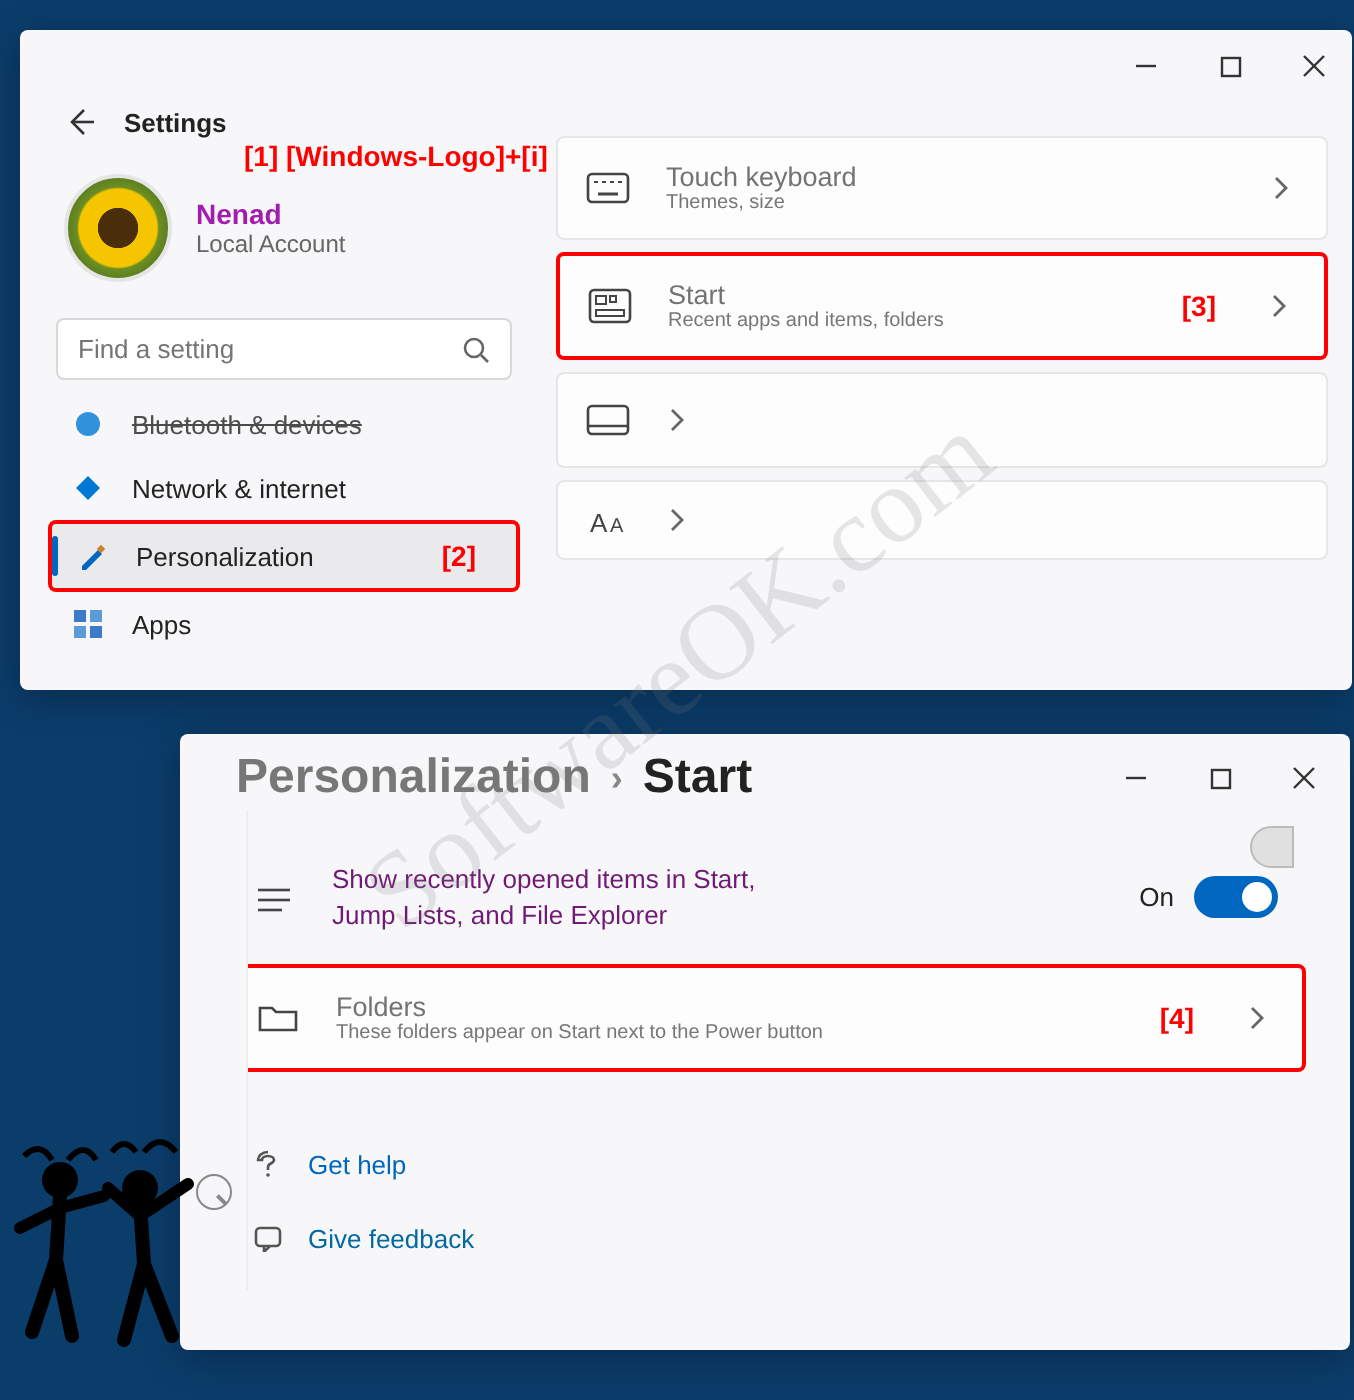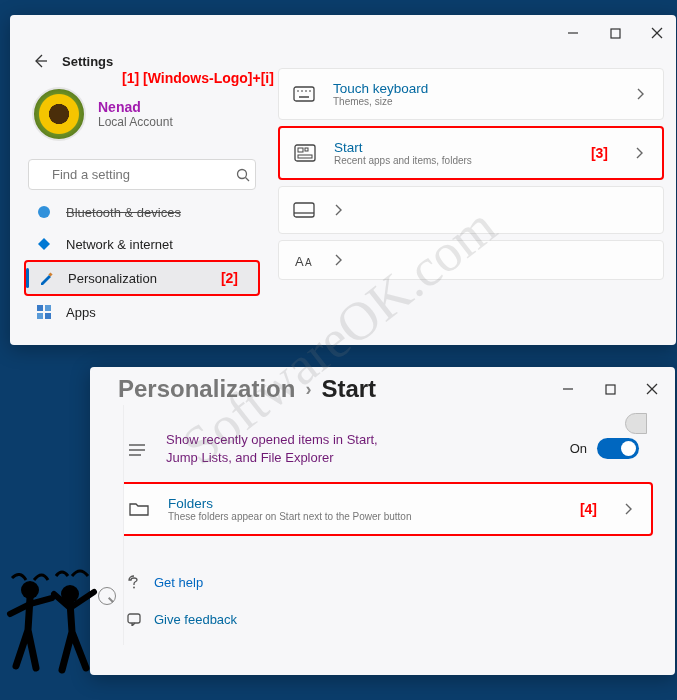--- a/index.html
+++ b/index.html
@@ -19,42 +19,42 @@
     .sb-title { font-size: 13px; font-weight: 600; color: #222; }
     
     .annot-red { color: #ff0000; font-weight: 700; font-size: 14px; font-family: Arial, sans-serif; }
     .annot1 { position: absolute; left: 112px; top: 55px; }
     
     .user-block { display: flex; align-items: center; gap: 12px; padding: 10px 8px 14px 8px; }
     .avatar { width: 54px; height: 54px; border-radius: 50%; background: radial-gradient(circle at center, #4a2e0a 0%, #4a2e0a 28%, #f5c500 29%, #f5c500 55%, #6b8e23 58%, #3e5f1a 100%); border: 2px solid #e5e5e5; flex-shrink: 0; }
     .user-name { font-size: 14px; font-weight: 600; color: #a21caf; }
     .user-type { font-size: 12px; color: #666; }
     
-    .search-box { margin: 4px 4px 6px 4px; background: #fff; border: 1px solid #d8d8d8; border-radius: 4px; display: flex; align-items: center; padding: 7px 23px; gap: 8px; }
+    .search-box { margin: 4px 4px 6px 4px; background: #fff; border: 1px solid #d8d8d8; border-radius: 4px; display: flex; align-items: center; padding: 7px 10px; gap: 8px; }
     .search-box input { border: none; outline: none; flex: 1; font-size: 13px; color: #888; background: transparent; }
     .search-ico { color: #666; width: 14px; height: 14px; }
     
     .nav-list { margin-top: 4px; position: relative; }
     .nav-item { display: flex; align-items: center; gap: 14px; padding: 8px 12px; font-size: 13px; color: #222; border-radius: 4px; cursor: pointer; }
     .nav-item.sel { background: #eaeaec; position: relative; border: 2.5px solid #ff0000; }
     .nav-item.sel::before { content: ""; position: absolute; left: 0; top: 20%; bottom: 20%; width: 3px; background: #0067c0; border-radius: 2px; }
     .nav-ico { width: 16px; height: 16px; flex-shrink: 0; display: flex; align-items: center; justify-content: center; }
     .cut-item { font-size: 13px; color: #222; padding: 8px 12px; display: flex; align-items: center; gap: 14px; text-decoration: line-through; opacity: 0.8; }
     .annot2 { margin-left: auto; padding-right: 8px; }
     
     .scrollbar-v { position: absolute; right: 2px; top: 186px; width: 8px; height: 100px; background: #c0c0c0; border-radius: 4px; }
     
     .main-pane { flex: 1; padding: 0 12px 0 10px; position: relative; overflow: hidden; }
     .main-title { font-size: 26px; font-weight: 600; color: #222; padding: 0 10px 14px 10px; margin-top: -28px; }
     .card-list { display: flex; flex-direction: column; gap: 6px; }
     .card { background: #fdfdfd; border: 1px solid #e6e6e6; border-radius: 4px; display: flex; align-items: center; padding: 12px 14px; gap: 18px; cursor: pointer; }
     .card.hl { border: 2.5px solid #ff0000; }
     .card-ico { width: 22px; height: 22px; color: #444; flex-shrink: 0; display: flex; align-items: center; justify-content: center; }
     .card-txt { flex: 1; }
-    .card-title { font-size: 13.5px; color: #0369a1; }
+    .card-title { font-size: 13.5px; color: #737373; }
     .card-sub { font-size: 10px; color: #777; }
     .chev { color: #666; width: 14px; height: 14px; }
     .card-cut { height: 40px; overflow: hidden; }
     .annot3 { margin-left: auto; padding-right: 8px; }
     
     
     .win2-top { display: flex; align-items: center; padding: 8px 16px 4px 28px; }
     .crumb { font-size: 24px; font-weight: 600; display: flex; align-items: center; gap: 10px; }
     .crumb-a { color: #777; }
     .crumb-sep { color: #888; font-size: 18px; }

